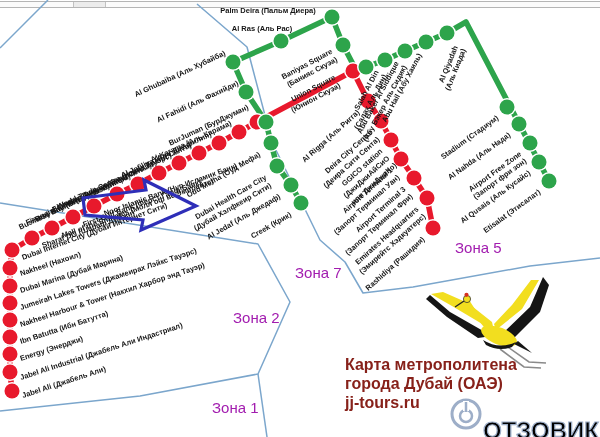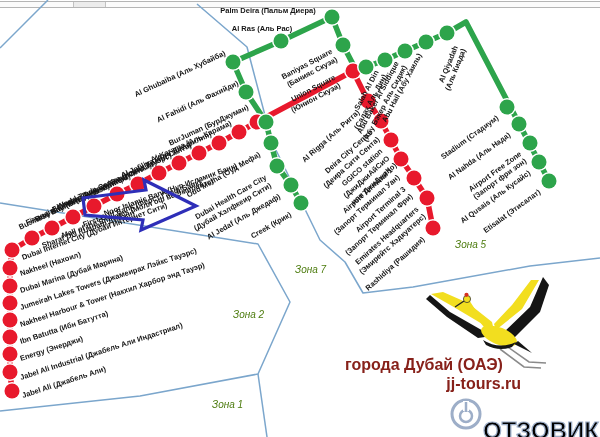--- a/index.html
+++ b/index.html
@@ -4,24 +4,24 @@
 <style>
   html,body{margin:0;padding:0;background:#888;}
   #screen{position:relative;width:600px;height:437px;background:#ffffff;overflow:hidden;
           font-family:"Liberation Sans",sans-serif;}
   #topbar{position:absolute;left:0;top:1px;width:600px;height:5px;background:#fbfbfb;
           border-top:1px solid #b5b5b5;border-bottom:1px solid #b5b5b5;}
   #topbar-thumb{position:absolute;left:73px;top:0;width:31px;height:5px;background:#ececec;
           border-left:1px solid #c2c2c2;border-right:1px solid #c2c2c2;}
   svg{position:absolute;left:0;top:0;}
   text.stn{font-family:"Liberation Sans",sans-serif;font-size:7.5px;font-weight:bold;fill:#151515;}
-  .zone-label{position:absolute;font-size:10px;color:#4d7c0f;white-space:nowrap;font-style:italic;}
+  .zone-label{position:absolute;font-size:15px;color:#a21caf;white-space:nowrap;}
   #title-block{position:absolute;left:345px;top:355px;width:176px;color:#87211a;
                font-size:16px;line-height:19px;font-weight:bold;white-space:nowrap;}
-  #title-line3{text-align:right;}
+  #title-line3{text-align:left;}
   #watermark-text{position:absolute;left:483px;top:417px;font-size:24px;font-weight:bold;
                letter-spacing:0px;color:#000000;
                -webkit-text-stroke:1.2px #9daec8;white-space:nowrap;}
 </style>
 </head>
 <body>
 
 <div id="screen">
 
   <div id="topbar">
@@ -227,19 +227,20 @@
       <line x1="466" y1="402" x2="466" y2="412" stroke="#9daec8" stroke-width="2.5"></line>
     </g>
   </svg>
 
   <div class="zone-label" style="left:295px;top:264px;">Зона 7</div>
   <div class="zone-label" style="left:455px;top:239px;">Зона 5</div>
   <div class="zone-label" style="left:217px;top:309px;margin-left:16px;">Зона 2</div>
   <div class="zone-label" style="left:212px;top:399px;">Зона 1</div>
 
   <div id="title-block">
+    <div>Карта метрополитена</div>
     <div>города Дубай (ОАЭ)</div>
     <div id="title-line3">jj-tours.ru</div>
   </div>
 
   <div id="watermark-text">ОТЗОВИК</div>
 
 </div>
 
 </body></html>

